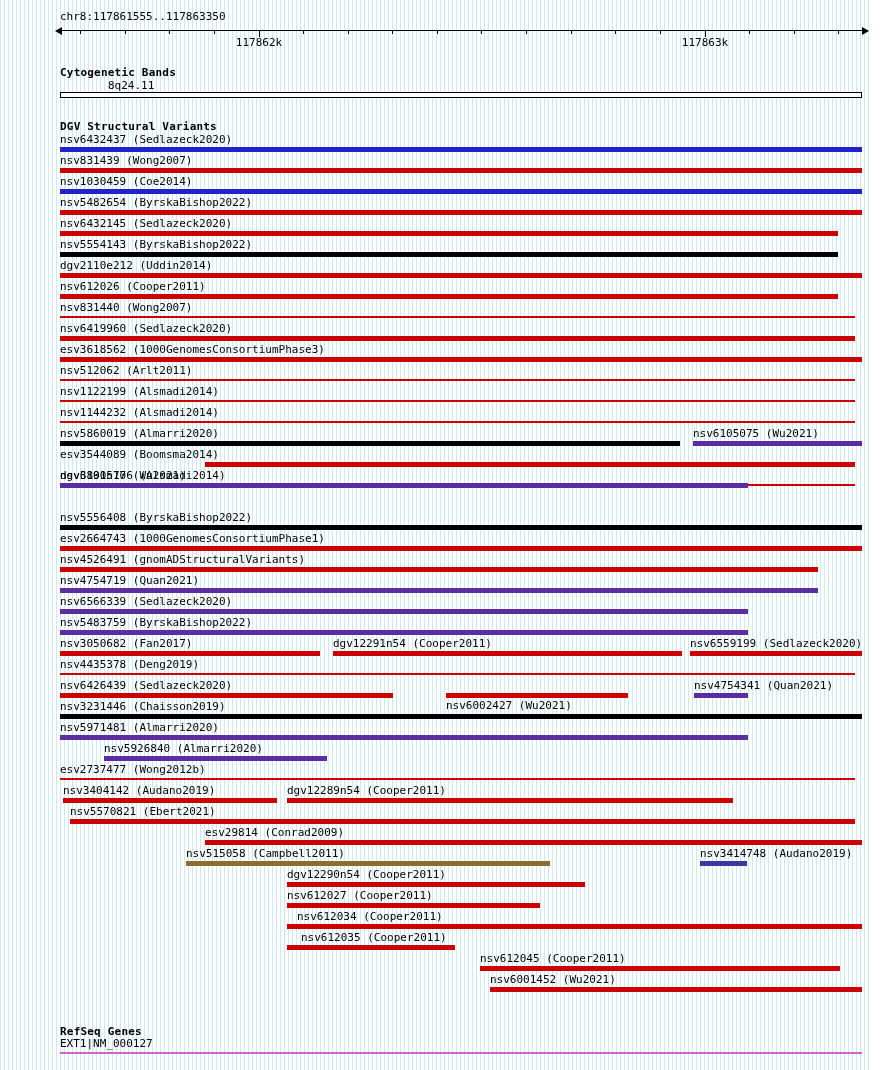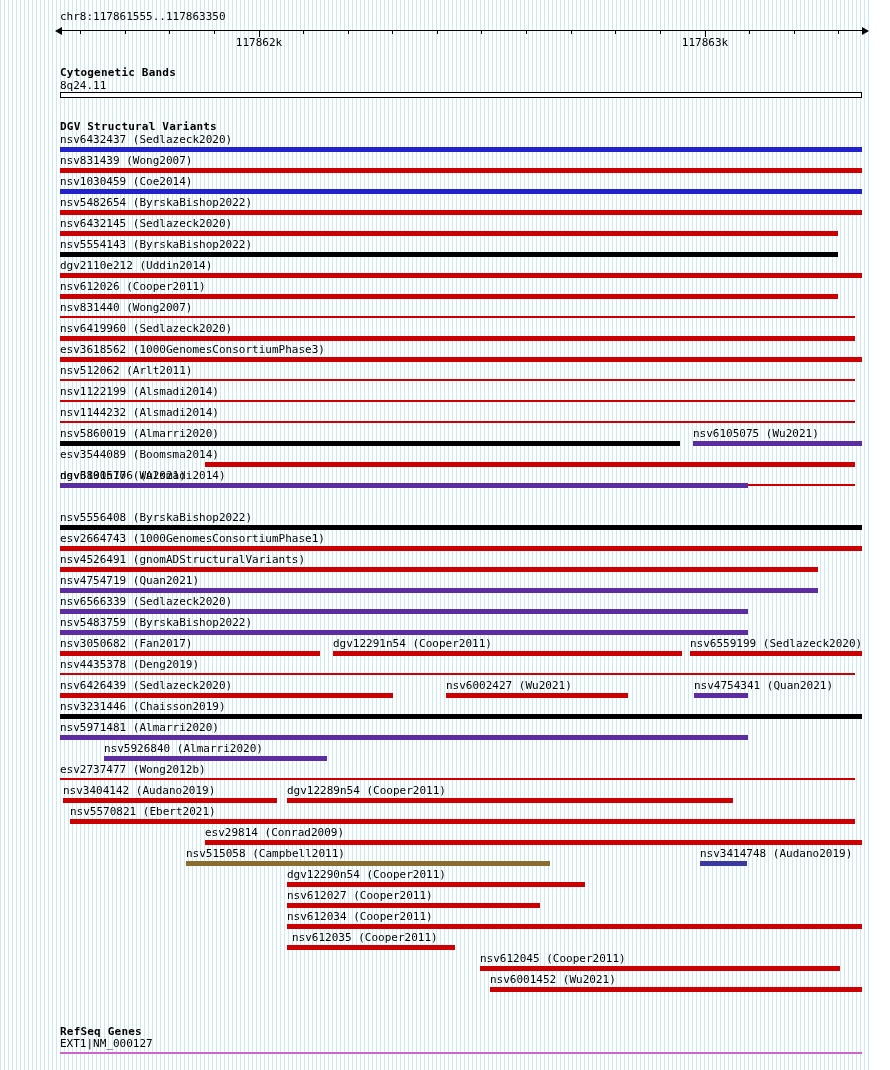--- a/index.html
+++ b/index.html
@@ -11,21 +11,21 @@
   #region-label{left:60px;top:11px;}
   #ruler-line{position:absolute;left:61px;top:30px;width:801px;height:1px;background:#000;}
   .arrow{position:absolute;top:27px;width:0;height:0;border-top:4px solid transparent;border-bottom:4px solid transparent;}
   #arrow-left{left:55px;border-right:7px solid #000;}
   #arrow-right{left:862px;border-left:7px solid #000;}
   .tick{position:absolute;top:31px;width:1px;background:#000;}
   .tick.major{height:6px;}
   .tick.minor{height:3px;}
   .tick-label{top:37px;transform:translateX(-50%);}
   #cyto-header{left:60px;top:67px;}
-  #cyto-band-label{left:60px;top:80px;}
+  #cyto-band-label{left:60px;top:80px;padding-left:48px;}
   #cyto-band-box{position:absolute;left:60px;top:92px;width:802px;height:6px;background:#fff;border:1px solid #000;box-sizing:border-box;}
   #dgv-header{left:60px;top:121px;}
   .variant-row{position:absolute;left:0;width:890px;height:21px;}
   .feature-label{top:0;}
   .bar{position:absolute;}
   .bar.thick{top:13px;height:5px;}
   .bar.thin{top:14px;height:2px;}
   #refseq-header{left:60px;top:1026px;}
   #refseq-gene-label{left:60px;top:1038px;}
   #refseq-gene-line{position:absolute;left:60px;top:1052px;width:802px;height:2px;}
@@ -174,21 +174,21 @@
         <div class="txt feature-label" style="left: 690px;">nsv6559199 (Sedlazeck2020)</div>
         <div class="bar thick" style="left: 690px; width: 172px; background: rgb(204, 0, 0);"></div>
       </div>
       <div class="variant-row" style="top: 659px;">
         <div class="txt feature-label" style="left: 60px;">nsv4435378 (Deng2019)</div>
         <div class="bar thin" style="left: 60px; width: 795px; background: rgb(204, 0, 0);"></div>
       </div>
       <div class="variant-row" style="top: 680px;">
         <div class="txt feature-label" style="left: 60px;">nsv6426439 (Sedlazeck2020)</div>
         <div class="bar thick" style="left: 60px; width: 333px; background: rgb(204, 0, 0);"></div>
-        <div class="txt feature-label" style="left: 446px;">nsv6002427 (Wu2021)</div>
+        <div class="txt feature-label" style="left: 446px; margin-top: 20px;">nsv6002427 (Wu2021)</div>
         <div class="bar thick" style="left: 446px; width: 182px; background: rgb(204, 0, 0);"></div>
         <div class="txt feature-label" style="left: 694px;">nsv4754341 (Quan2021)</div>
         <div class="bar thick" style="left: 694px; width: 54px; background: rgb(92, 45, 160);"></div>
       </div>
       <div class="variant-row" style="top: 701px;">
         <div class="txt feature-label" style="left: 60px;">nsv3231446 (Chaisson2019)</div>
         <div class="bar thick" style="left: 60px; width: 802px; background: rgb(0, 0, 0);"></div>
       </div>
       <div class="variant-row" style="top: 722px;">
         <div class="txt feature-label" style="left: 60px;">nsv5971481 (Almarri2020)</div>
@@ -224,25 +224,25 @@
       </div>
       <div class="variant-row" style="top: 869px;">
         <div class="txt feature-label" style="left: 287px;">dgv12290n54 (Cooper2011)</div>
         <div class="bar thick" style="left: 287px; width: 298px; background: rgb(204, 0, 0);"></div>
       </div>
       <div class="variant-row" style="top: 890px;">
         <div class="txt feature-label" style="left: 287px;">nsv612027 (Cooper2011)</div>
         <div class="bar thick" style="left: 287px; width: 253px; background: rgb(204, 0, 0);"></div>
       </div>
       <div class="variant-row" style="top: 911px;">
-        <div class="txt feature-label" style="left: 287px;">nsv612034 (Cooper2011)</div>
+        <div class="txt feature-label" style="left: 297px;">nsv612034 (Cooper2011)</div>
         <div class="bar thick" style="left: 287px; width: 575px; background: rgb(204, 0, 0);"></div>
       </div>
       <div class="variant-row" style="top: 932px;">
-        <div class="txt feature-label" style="left: 292px;">nsv612035 (Cooper2011)</div>
+        <div class="txt feature-label" style="left: 301px;">nsv612035 (Cooper2011)</div>
         <div class="bar thick" style="left: 287px; width: 168px; background: rgb(204, 0, 0);"></div>
       </div>
       <div class="variant-row" style="top: 953px;">
         <div class="txt feature-label" style="left: 480px;">nsv612045 (Cooper2011)</div>
         <div class="bar thick" style="left: 480px; width: 360px; background: rgb(204, 0, 0);"></div>
       </div>
       <div class="variant-row" style="top: 974px;">
         <div class="txt feature-label" style="left: 490px;">nsv6001452 (Wu2021)</div>
         <div class="bar thick" style="left: 490px; width: 372px; background: rgb(204, 0, 0);"></div>
       </div>

